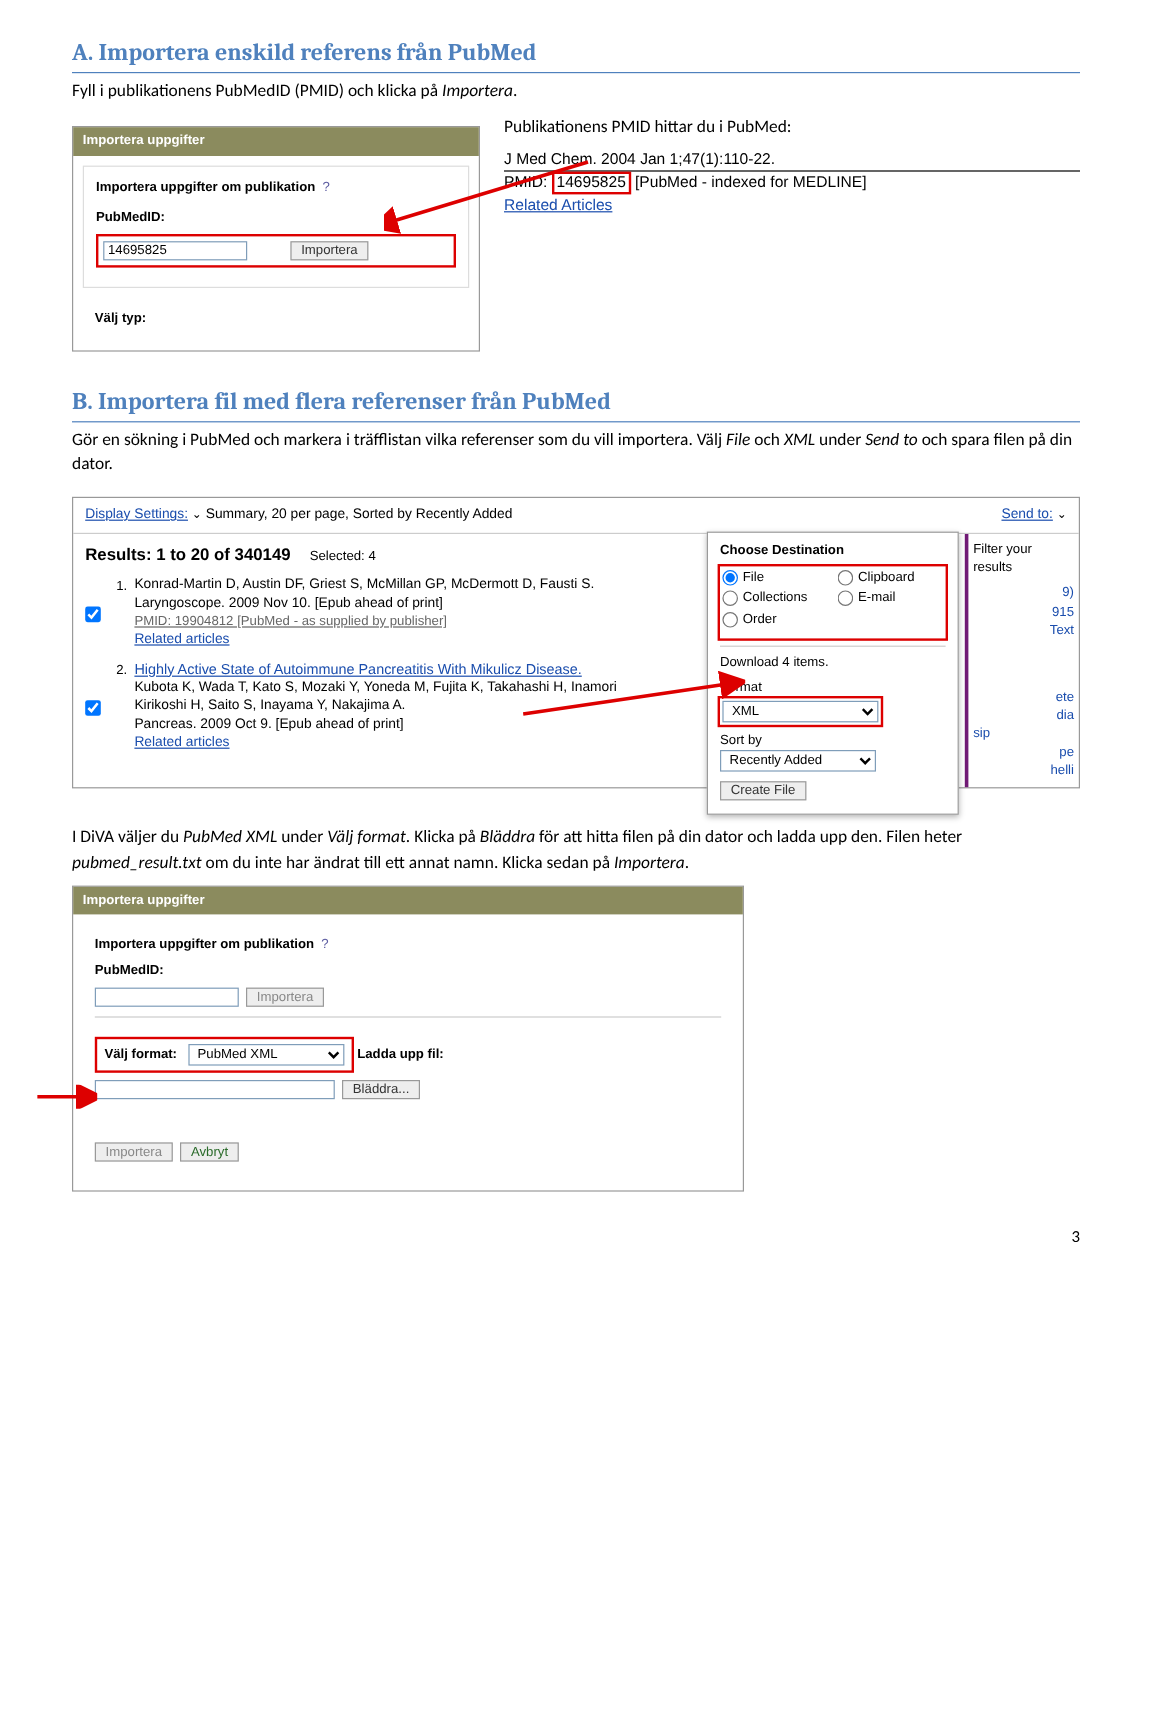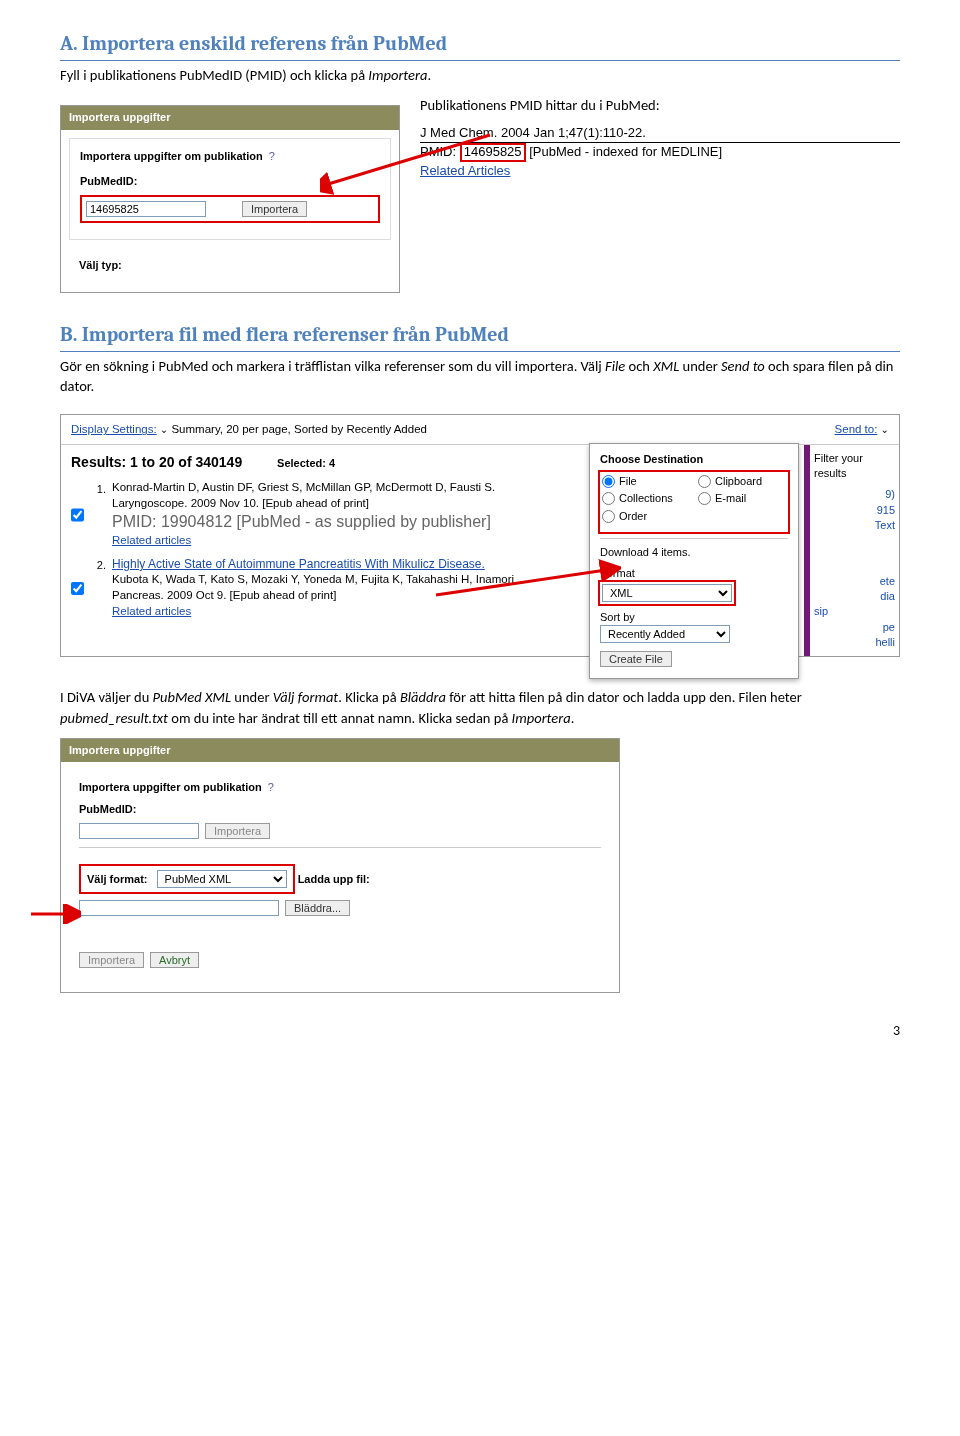--- a/index.html
+++ b/index.html
@@ -83,29 +83,29 @@
   .citation .u { border-bottom: 1px solid #000; }
   .citation .blue { color: #1a4dad; text-decoration: underline; }
   .cit-box { border: 2px solid #d00; display: inline-block; padding: 0 2px; line-height: 1.15; }
 
   
   .pubmed { border: 1px solid #999; padding: 0; font-family: Arial, sans-serif; font-size: 12px; position: relative; margin: 18px 0 30px 0; }
   .pubmed-top { border-bottom: 1px solid #ccc; padding: 6px 10px; display: flex; justify-content: space-between; font-size: 11.5px; }
   .pubmed-top .linklike { color: #1a4dad; text-decoration: underline; }
   .pubmed-body { display: flex; }
   .pubmed-left { flex: 1; padding: 6px 10px 10px 10px; }
-  .pubmed-right { width: 95px; padding: 6px 4px; border-left: 6px solid #701a75; font-size: 11px; color: #1a4dad; }
+  .pubmed-right { width: 95px; padding: 6px 4px; border-left: 3px solid #701a75; font-size: 11px; color: #1a4dad; }
   .results-head { font-weight: 700; font-size: 14px; margin: 2px 0 8px 0; }
-  .results-head .thin { font-weight: 700; font-size: 11px; margin-left: 31px; }
+  .results-head .thin { font-weight: 400; font-size: 11px; margin-left: 12px; }
   .pub-item { display: flex; gap: 6px; margin-bottom: 8px; font-size: 12px; line-height: 1.35; }
   .pub-item .num { width: 16px; text-align: right; font-size: 11px; padding-top: 2px;}
   .pub-item .cb { margin-top: 2px; }
   .pub-title { color: #1a4dad; text-decoration: underline; }
   .pub-meta { color: #000; font-size: 11.5px; }
-  .pub-pmid { color: #666; font-size: 16px; }
+  .pub-pmid { color: #666; font-size: 11px; text-decoration: underline; }
   .pub-rel { color: #1a4dad; text-decoration: underline; font-size: 11.5px; }
 
   .sendto-panel {
     position: absolute;
     top: 28px;
     right: 100px;
     width: 210px;
     background: #fff;
     border: 1px solid #999;
     box-shadow: 0 2px 5px rgba(0,0,0,.3);
@@ -210,20 +210,21 @@
           <div class="pub-rel">Related articles</div>
         </div>
       </div>
 
       <div class="pub-item">
         <input type="checkbox" checked="" class="cb" style="">
         <div class="num">2.</div>
         <div>
           <div class="pub-title">Highly Active State of Autoimmune Pancreatitis With Mikulicz Disease.</div>
           <div class="pub-meta">Kubota K, Wada T, Kato S, Mozaki Y, Yoneda M, Fujita K, Takahashi H, Inamori</div>
+          <div class="pub-meta">Kirikoshi H, Saito S, Inayama Y, Nakajima A.</div>
           <div class="pub-meta">Pancreas. 2009 Oct 9. [Epub ahead of print]</div>
           <div class="pub-rel">Related articles</div>
         </div>
       </div>
     </div>
 
     <div class="pubmed-right">
       <div style="color:#000;">Filter your results</div>
       <div style="text-align:right; color:#1a4dad; margin-top:6px;">9)</div>
       <div style="text-align:right;">915</div>

